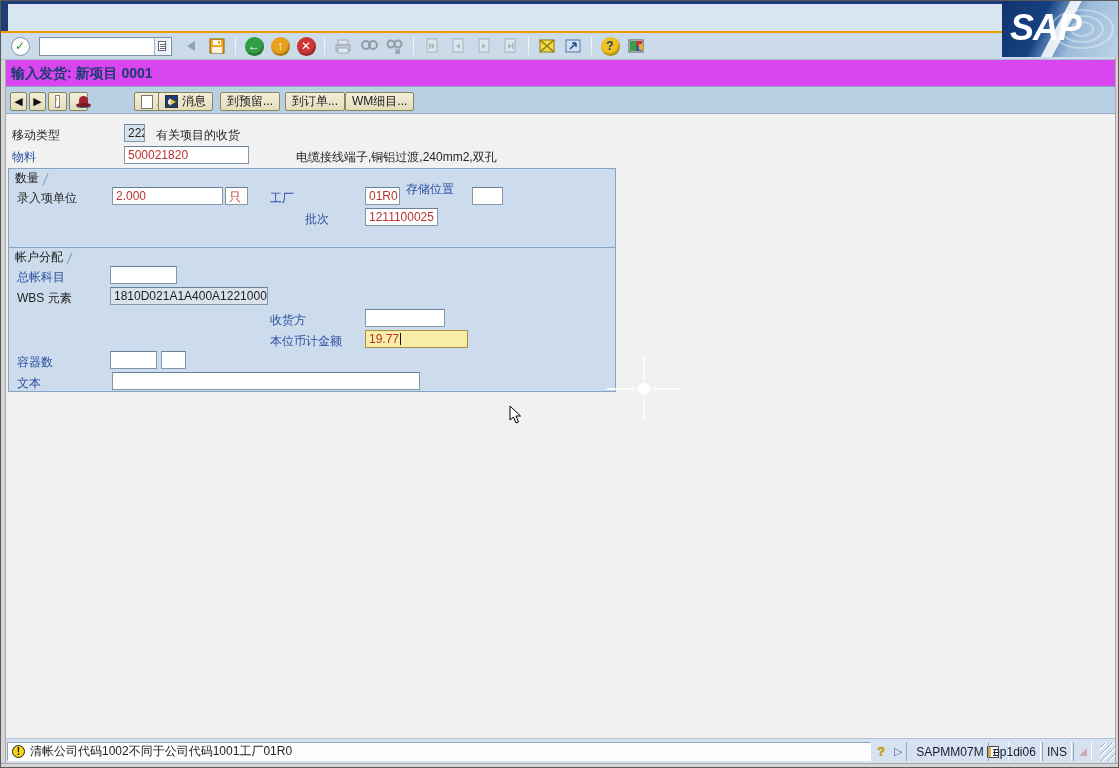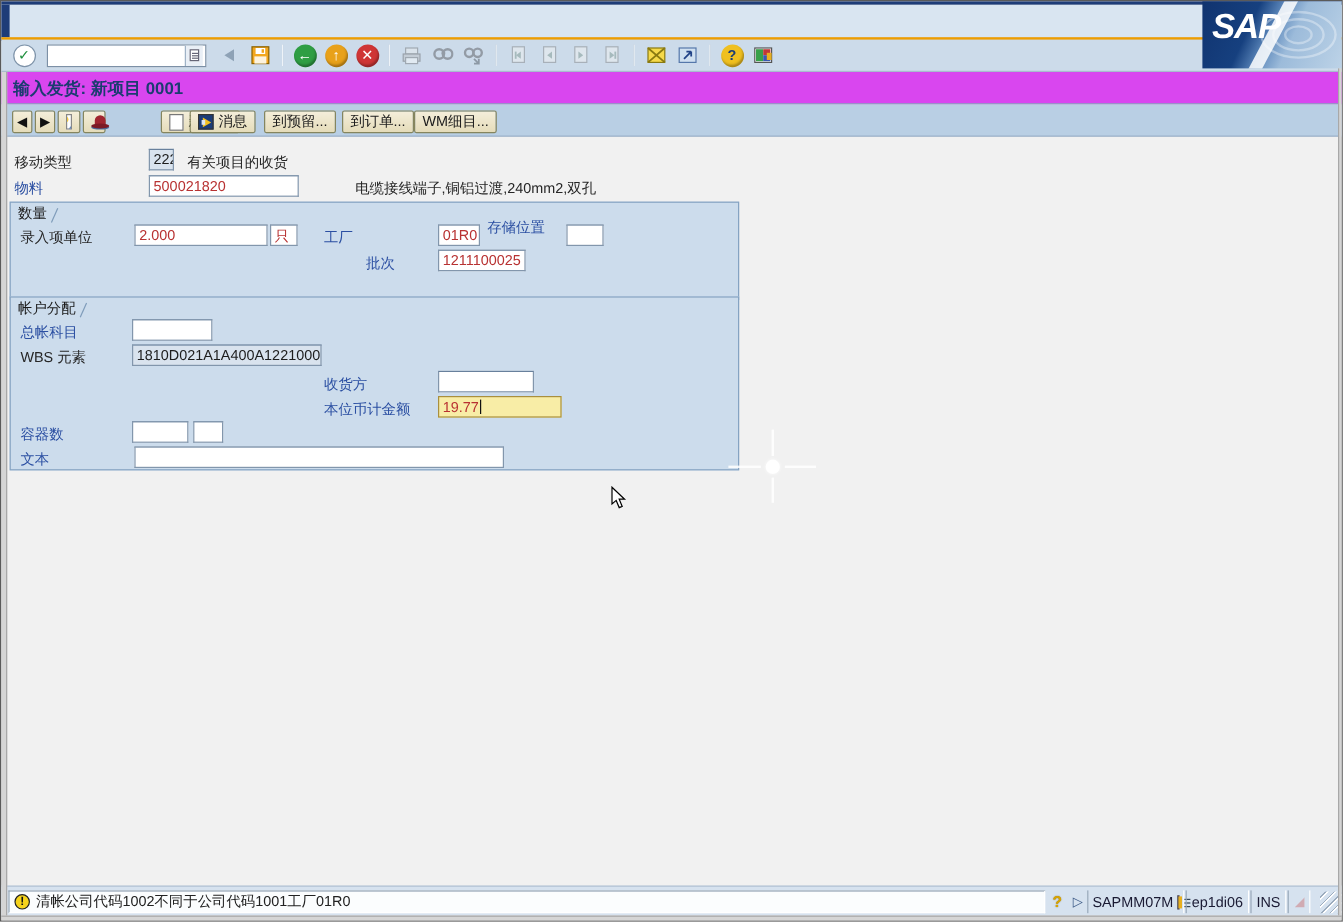--- a/index.html
+++ b/index.html
@@ -20,21 +20,21 @@
   .menu-item{cursor:default;white-space:nowrap;}
   .stdbar{left:0;top:30px;width:1119px;height:29px;background:#ccdbea;border-top:2px solid #ee9d00;border-bottom:1px solid #a9bbce;display:flex;align-items:center;padding-left:8px;gap:4px;}
   .titlebar{left:0;top:59px;width:1119px;height:27px;background:#d946ef;border-bottom:1px solid #8aa4c0;}
   .title-text{left:10px;top:5px;font-size:14px;font-weight:bold;color:#1b3c70;}
   .appbar{left:0;top:86px;width:1119px;height:27px;background:#b9cfe4;border-bottom:1px solid #93aac2;}
 
   
   .saplogo{left:1001px;top:0;width:118px;height:56px;
     background:linear-gradient(115deg,#10336f 0%,#16407f 34%,#5d88bb 48%,#9cbbda 62%,#bed4e8 100%);
     overflow:hidden;}
-  .saplogo .sap-text{position:absolute;left:8px;top:6px;color:#fff;font-weight:bold;font-style:italic;font-size:29px;letter-spacing:-1px;}
+  .saplogo .sap-text{position:absolute;left:8px;top:6px;color:#fff;font-weight:bold;font-style:italic;font-size:36px;letter-spacing:-1px;}
   .saplogo .streak{position:absolute;left:52px;top:-8px;width:10px;height:80px;background:rgba(255,255,255,.85);transform:rotate(28deg);}
   .ripple{position:absolute;border:2px solid rgba(255,255,255,.35);border-radius:50%;}
 
   
   .tbtn{width:22px;height:22px;display:flex;align-items:center;justify-content:center;flex:0 0 auto;}
   .cicon{width:19px;height:19px;border-radius:50%;display:flex;align-items:center;justify-content:center;font-weight:bold;font-size:12px;color:#fff;box-shadow:inset -1px -2px 2px rgba(0,0,0,.3);}
   .sep{width:1px;height:18px;background:#9fb2c6;border-right:1px solid #eef3f8;margin:0 3px;flex:0 0 auto;}
   .disabled{opacity:.42;filter:grayscale(80%);}
   .cmdwrap{width:133px;height:19px;background:#fff;border:1px solid #7c90a6;display:flex;align-items:center;flex:0 0 auto;margin:0 4px;}
   .cmdwrap input{border:0;outline:0;width:114px;height:15px;font-size:12px;padding:0 2px;background:transparent;}
@@ -306,21 +306,21 @@
     <polygon points="1,1 1,15 4.5,12 7,18 9.5,17 7,11 11.5,11" fill="#fff" stroke="#000" stroke-width="1"></polygon>
   </svg>
 
   <div class="abs statusbar">
     <div class="msgbox">
       <span class="warnicon">!</span>
       <span>清帐公司代码1002不同于公司代码1001工厂01R0</span>
     </div>
     <span class="abs" style="left:876px;top:5px;color:#d9a400;font-weight:bold;font-size:13px;text-shadow:0 0 1px #7a5c00;">?</span>
     <span class="abs" style="left:893px;top:6px;color:#44618c;font-size:11px;">▷</span>
-    <div class="spanel" style="left:905px;width:81px;">
+    <div class="spanel" style="left:905px;width:103px;">
       <span>SAPMM07M</span>
       <span class="progicon"></span>
     </div>
     <div class="spanel" style="left:987px;width:53px;">
       <span>ep1di06</span>
     </div>
     <div class="spanel" style="left:1041px;width:30px;">
       <span>INS</span>
     </div>
     <div class="spanel" style="left:1072px;width:19px;">

